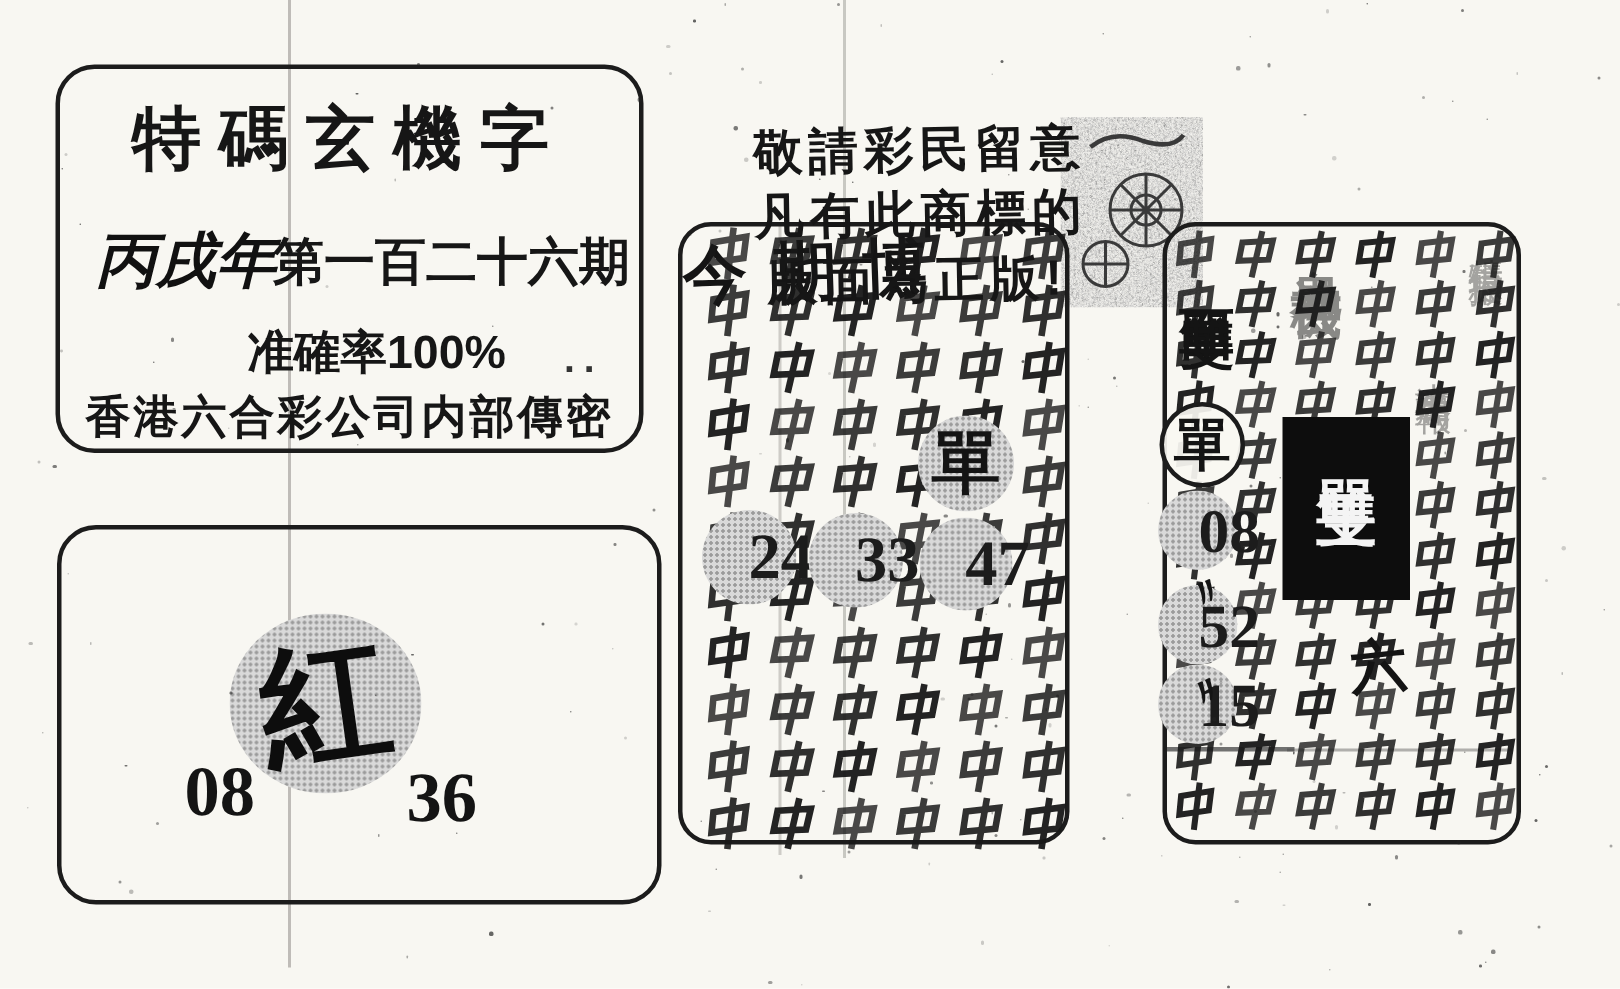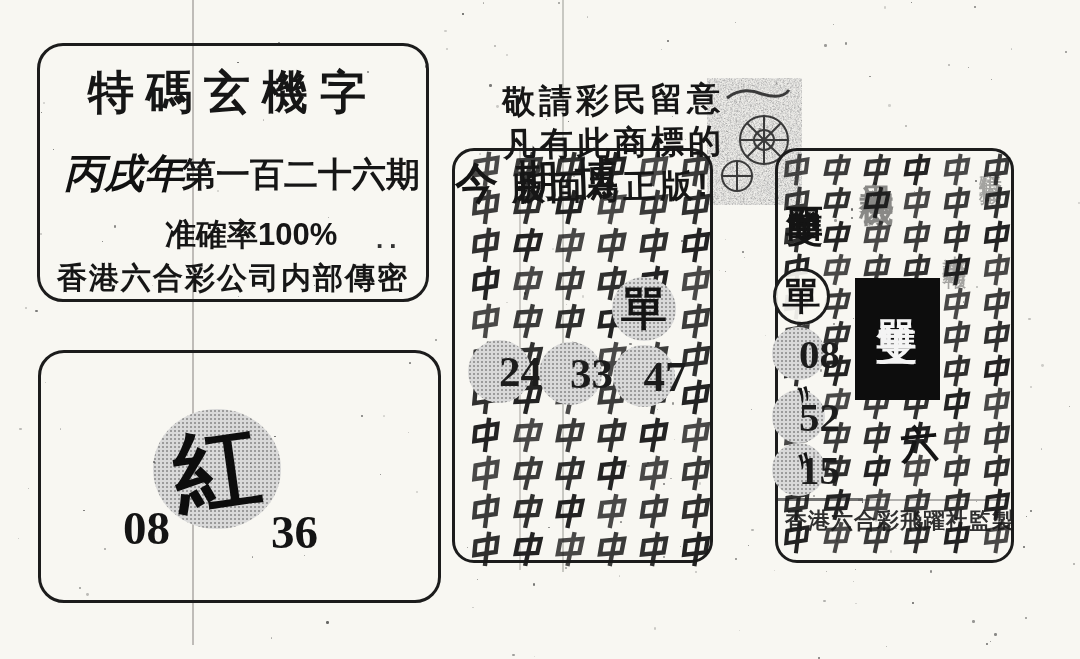--- a/index.html
+++ b/index.html
@@ -574,21 +574,20 @@
     <div class="circle halftone" id="r-n2">
       <span class="d">15</span>
     </div>
     <div id="r-blackbox">
       <span class="vtext">單雙王</span>
     </div>
     <div class="vtext faint" id="r-faint3">鬼神玄機</div>
     <div class="vtext faint" id="r-faint5">水達蕭中句報</div>
     <div class="vtext faint" id="r-faint6">特碼信息提报</div>
     <div id="r-six">六</div>
-    <div id="r-bottom-text">香港六合彩飛躍社監製</div>
     <div class="scanline" id="r-scanline1"></div>
     <div class="scanline" id="r-scanline2"></div>
   <div class="zcell" aria-label="中" style="left: 5px; top: 1.5px; transform: rotate(-3deg);"><svg width="28" height="33" viewBox="0 0 30 36" style="opacity:0.78">
           <g stroke="#181818" stroke-width="4.4" fill="none" stroke-linecap="butt">
             <path d="M19 1 L13 35"></path>
             <path d="M5 10 L27 7.5 L24.5 21.5 L3 23.5 Z"></path>
           </g>
         </svg></div>
       <div class="zcell" aria-label="中" style="left: 45px; top: 1.5px; transform: rotate(3deg);"><svg width="28" height="33" viewBox="0 0 30 36" style="opacity:0.84">
           <g stroke="#181818" stroke-width="4.4" fill="none" stroke-linecap="butt">

